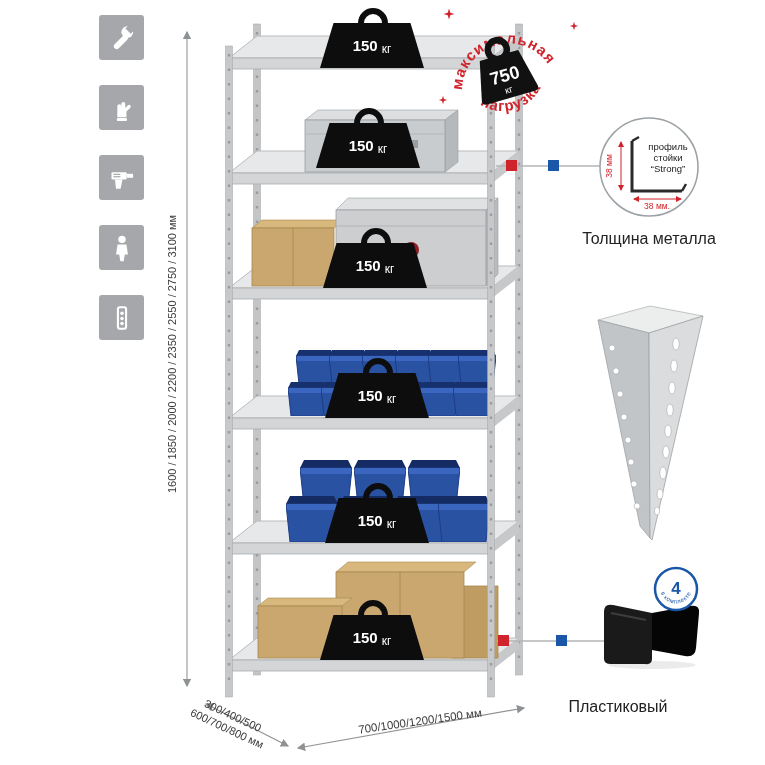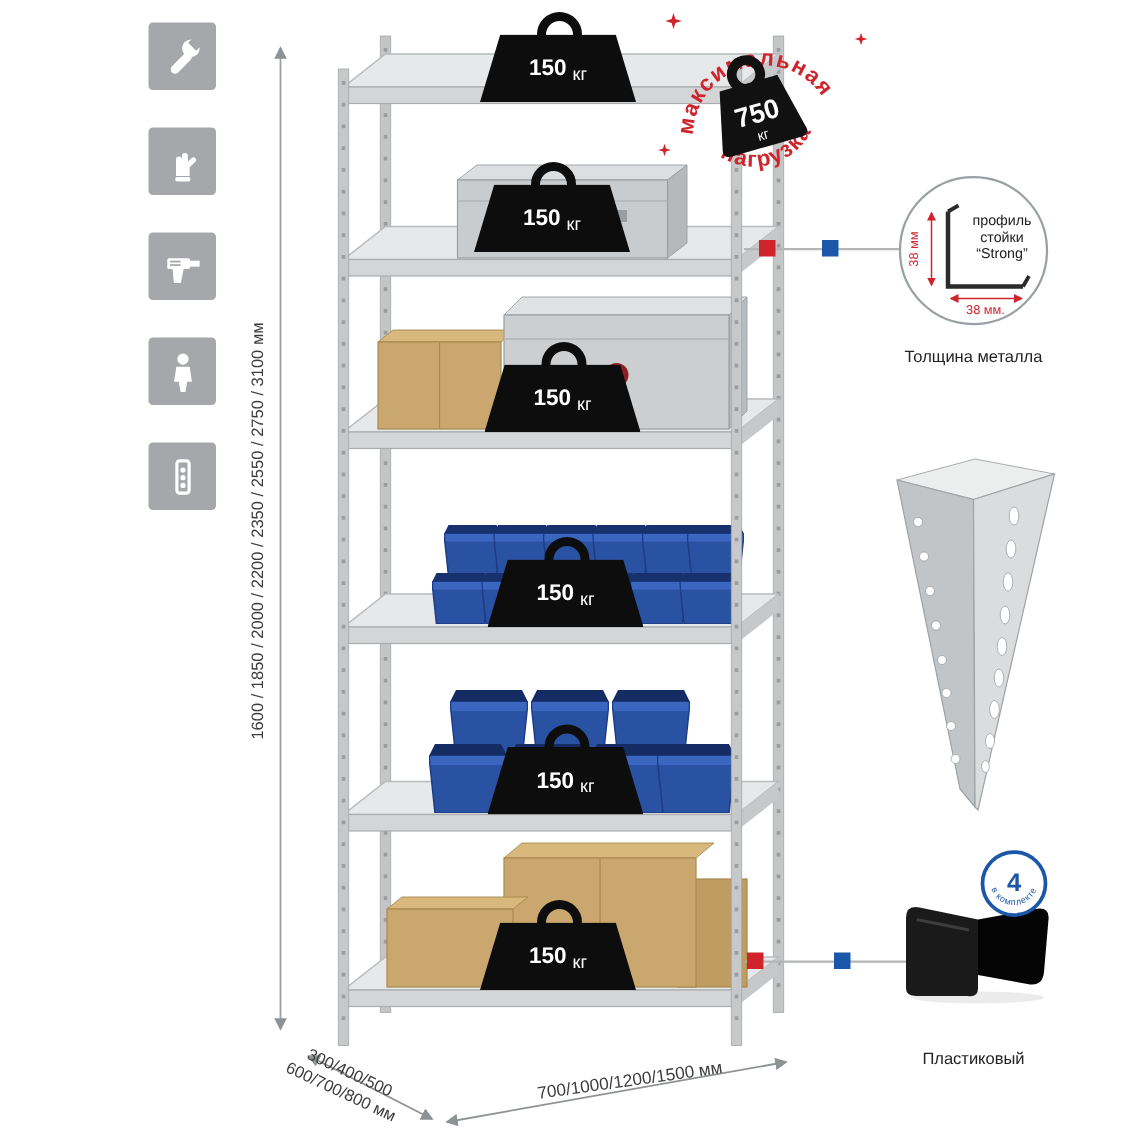--- a/index.html
+++ b/index.html
@@ -15,21 +15,21 @@
           text-align:center;font-size:11px;color:#3c3c3c;transform:rotate(-90deg);}
   
   .weight{position:absolute;width:104px;height:60px;}
   .w-ring{position:absolute;left:38px;top:0;width:18px;height:18px;border:6.5px solid #0d0d0d;border-radius:50%;}
   .w-body{position:absolute;left:0;top:15px;width:104px;height:45px;background:#0d0d0d;
           clip-path:polygon(13% 0,87% 0,100% 100%,0 100%);
           display:flex;align-items:center;justify-content:center;gap:4px;color:#fff;}
   .w-body b{font-size:15px;font-weight:bold;}
   .w-body i{font-style:normal;font-size:12px;margin-top:7px;}
   
-  .cap{position:absolute;text-align:center;color:#222;font-size:11px;line-height:17px;}
+  .cap{position:absolute;text-align:center;color:#222;font-size:16px;line-height:17px;}
   .dimlab{position:absolute;text-align:center;color:#3c3c3c;font-size:11px;line-height:14px;}
 </style>
 </head>
 <body>
 
 <div class="stage">
 
   <div class="tile" style="top:15px">
     <svg width="28" height="28" viewBox="0 0 24 24">
       <g fill="#fff">
@@ -336,21 +336,21 @@
       <circle cx="70" cy="51" r="9.5" fill="none" stroke="#111" stroke-width="6.5"></circle>
       <path d="M50,57 L90,57 L99,96 Q100,101 94,101 L46,101 Q40,101 41,96 Z" fill="#111"></path>
       <text x="70" y="84" text-anchor="middle" font-size="18" font-weight="bold" fill="#fff">750</text>
       <text x="70" y="96" text-anchor="middle" font-size="9.5" fill="#fff">кг</text>
     </g>
   </svg>
 
   <div class="cap" style="left:559px;top:230px;width:180px">
     <div>Толщина металла</div>
   </div>
-  <div class="cap" style="left:559px;top:698px;width:180px">
+  <div class="cap" style="left:528px;top:698px;width:180px">
     <div>Пластиковый</div>
   </div>
 
   <div class="dimlab" style="left:160px;top:708px;width:140px;transform:rotate(25deg)">
     <div>300/400/500</div>
     <div>600/700/800 мм</div>
   </div>
   <div class="dimlab" style="left:305px;top:714px;width:230px;transform:rotate(-8deg);font-size:11.5px">700/1000/1200/1500 мм</div>
 
 </div>

